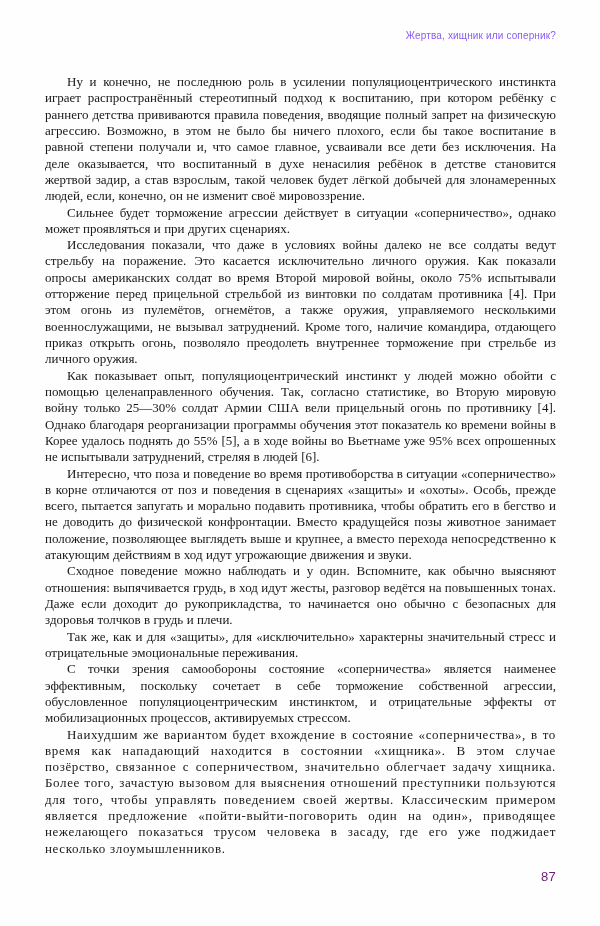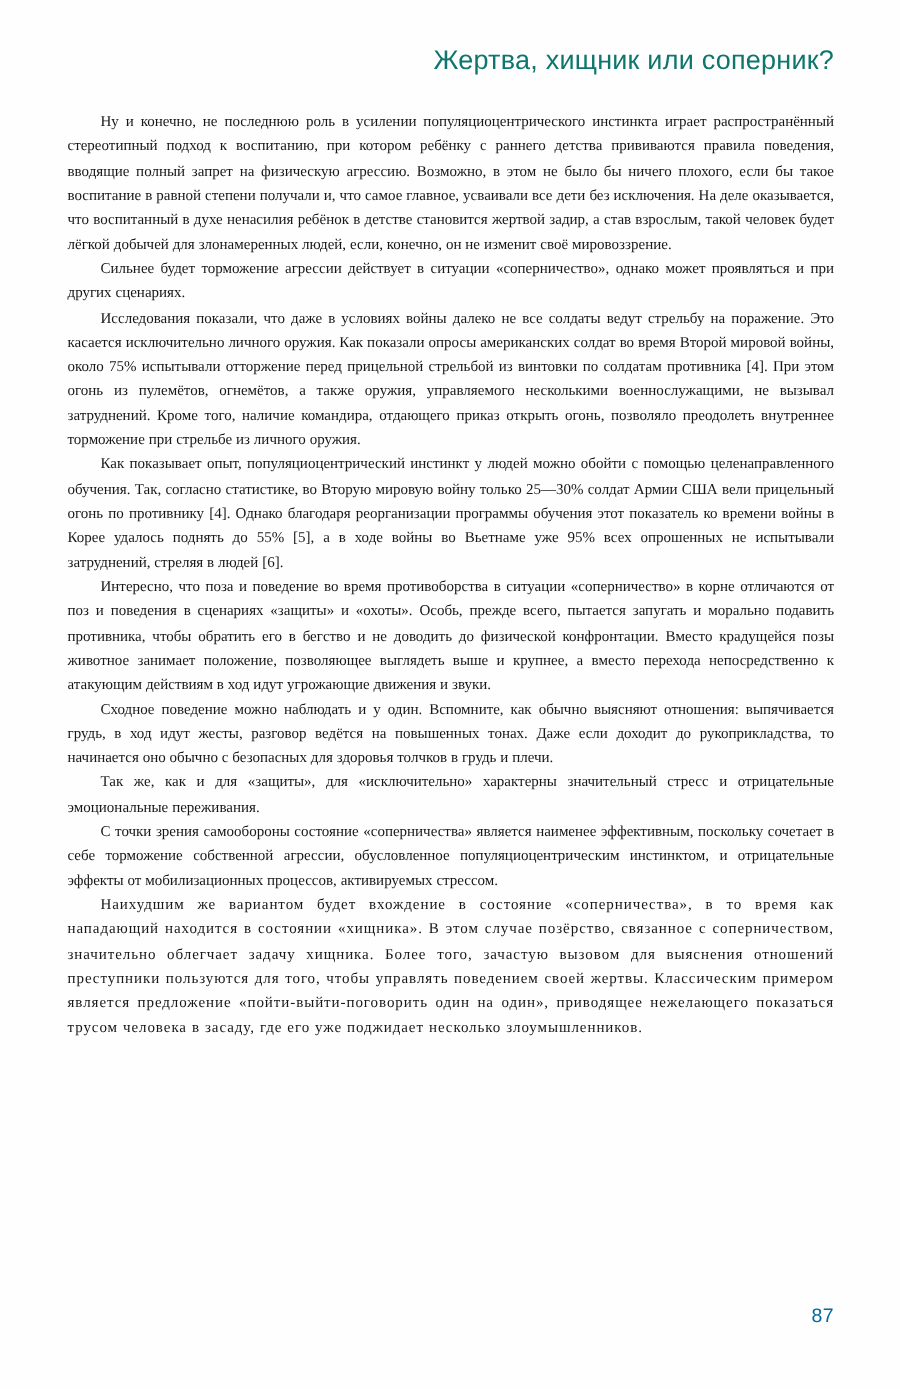--- a/index.html
+++ b/index.html
@@ -22,41 +22,41 @@
     inset: 0;
     background: #fefefe;
   }
 
   
   .running-head {
     position: absolute;
     top: 30px;
     right: 44px;
     font-family: "Liberation Sans", "DejaVu Sans", sans-serif;
-    font-size: 18px;
+    font-size: 10px;
     line-height: 1.2;
-    color: #0f766e;
+    color: #8b5cf6;
     letter-spacing: 0.15px;
     white-space: nowrap;
   }
 
   
   .text-block {
     position: absolute;
     left: 45px;
     top: 74px;
     width: 511px;
   }
 
   p.para {
     margin: 0;
     text-align: justify;
     text-justify: inter-word;
     text-indent: 22px;
-    font-size: 10px;
+    font-size: 13px;
     line-height: 16.32px;
     color: #171717;
     hyphens: manual;
     word-spacing: 0.1px;
   }
 
   
   p.para.loose {
     letter-spacing: 0.62px;
     word-spacing: 0.2px;
@@ -64,21 +64,21 @@
 
   
   .folio {
     position: absolute;
     left: 0;
     right: 44px;
     top: 869px;
     text-align: right;
     font-family: "Liberation Sans", "DejaVu Sans", sans-serif;
     font-size: 13px;
-    color: #0369a1;
+    color: #701a75;
     letter-spacing: 0.3px;
   }
 </style>
 </head>
 <body>
 
 <div class="page">
 
   <div class="running-head">Жертва, хищник или соперник?</div>
 

